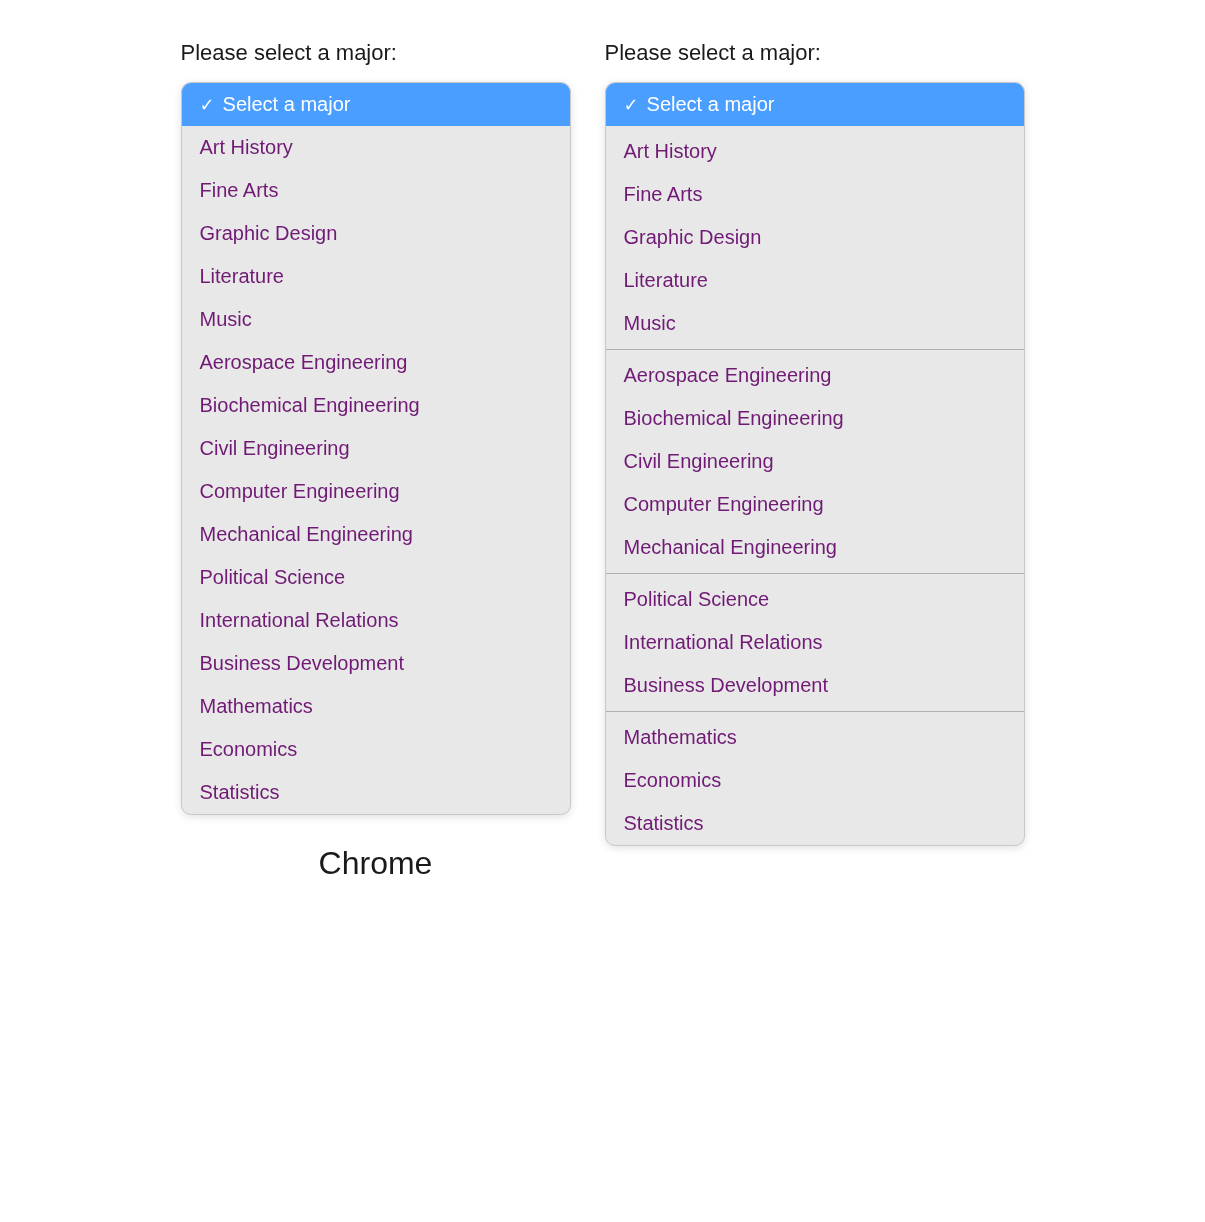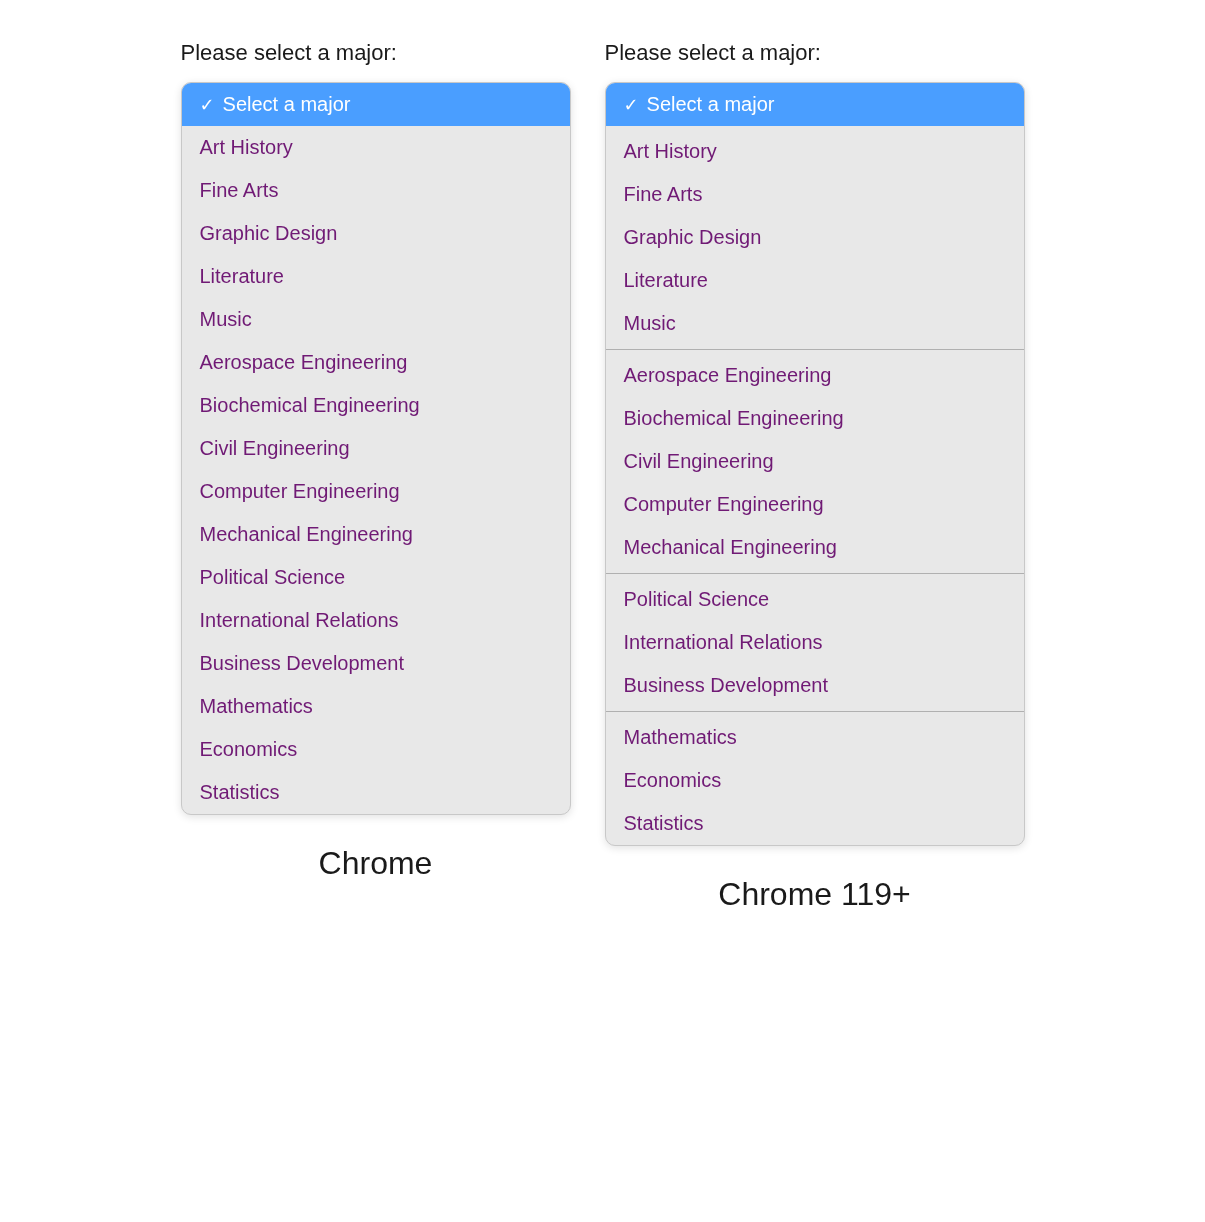--- a/index.html
+++ b/index.html
@@ -225,16 +225,15 @@
           <span>Mathematics</span>
         </div>
       <div class="list-item">
           <span>Economics</span>
         </div>
       <div class="list-item">
           <span>Statistics</span>
         </div>
     </div>
 
-    <p class="column-label">Chrome 119+</p>
   </div>
 
 </div>
 
 </body></html>

